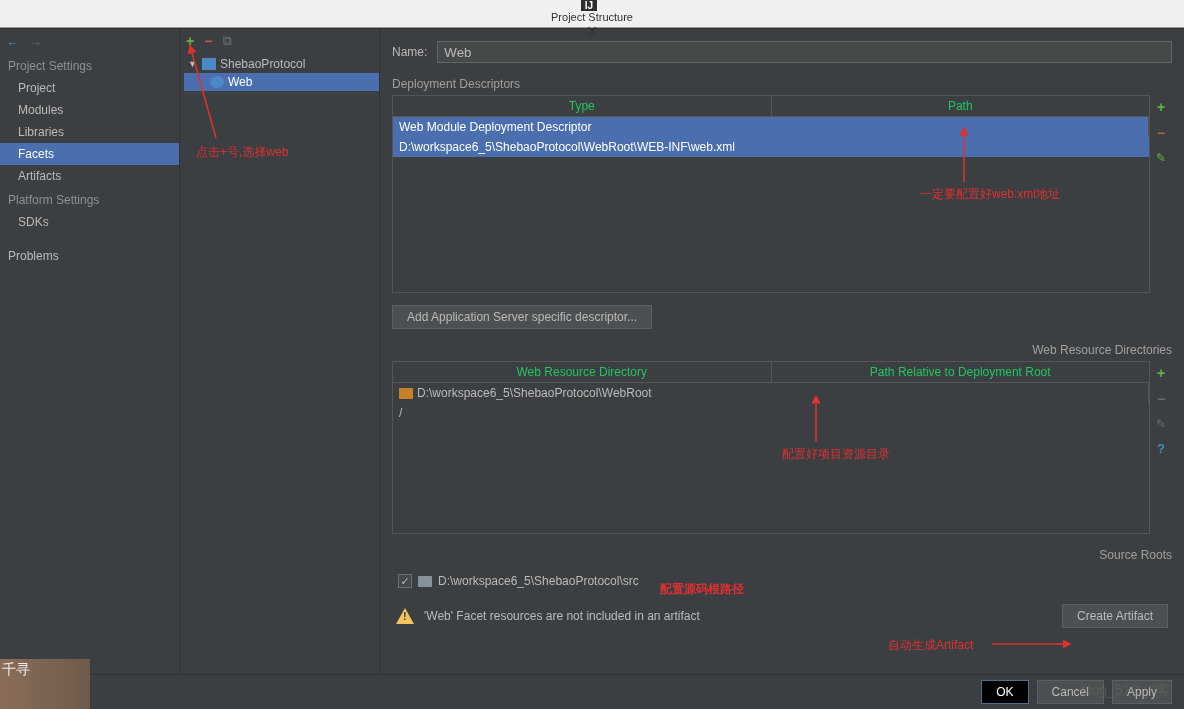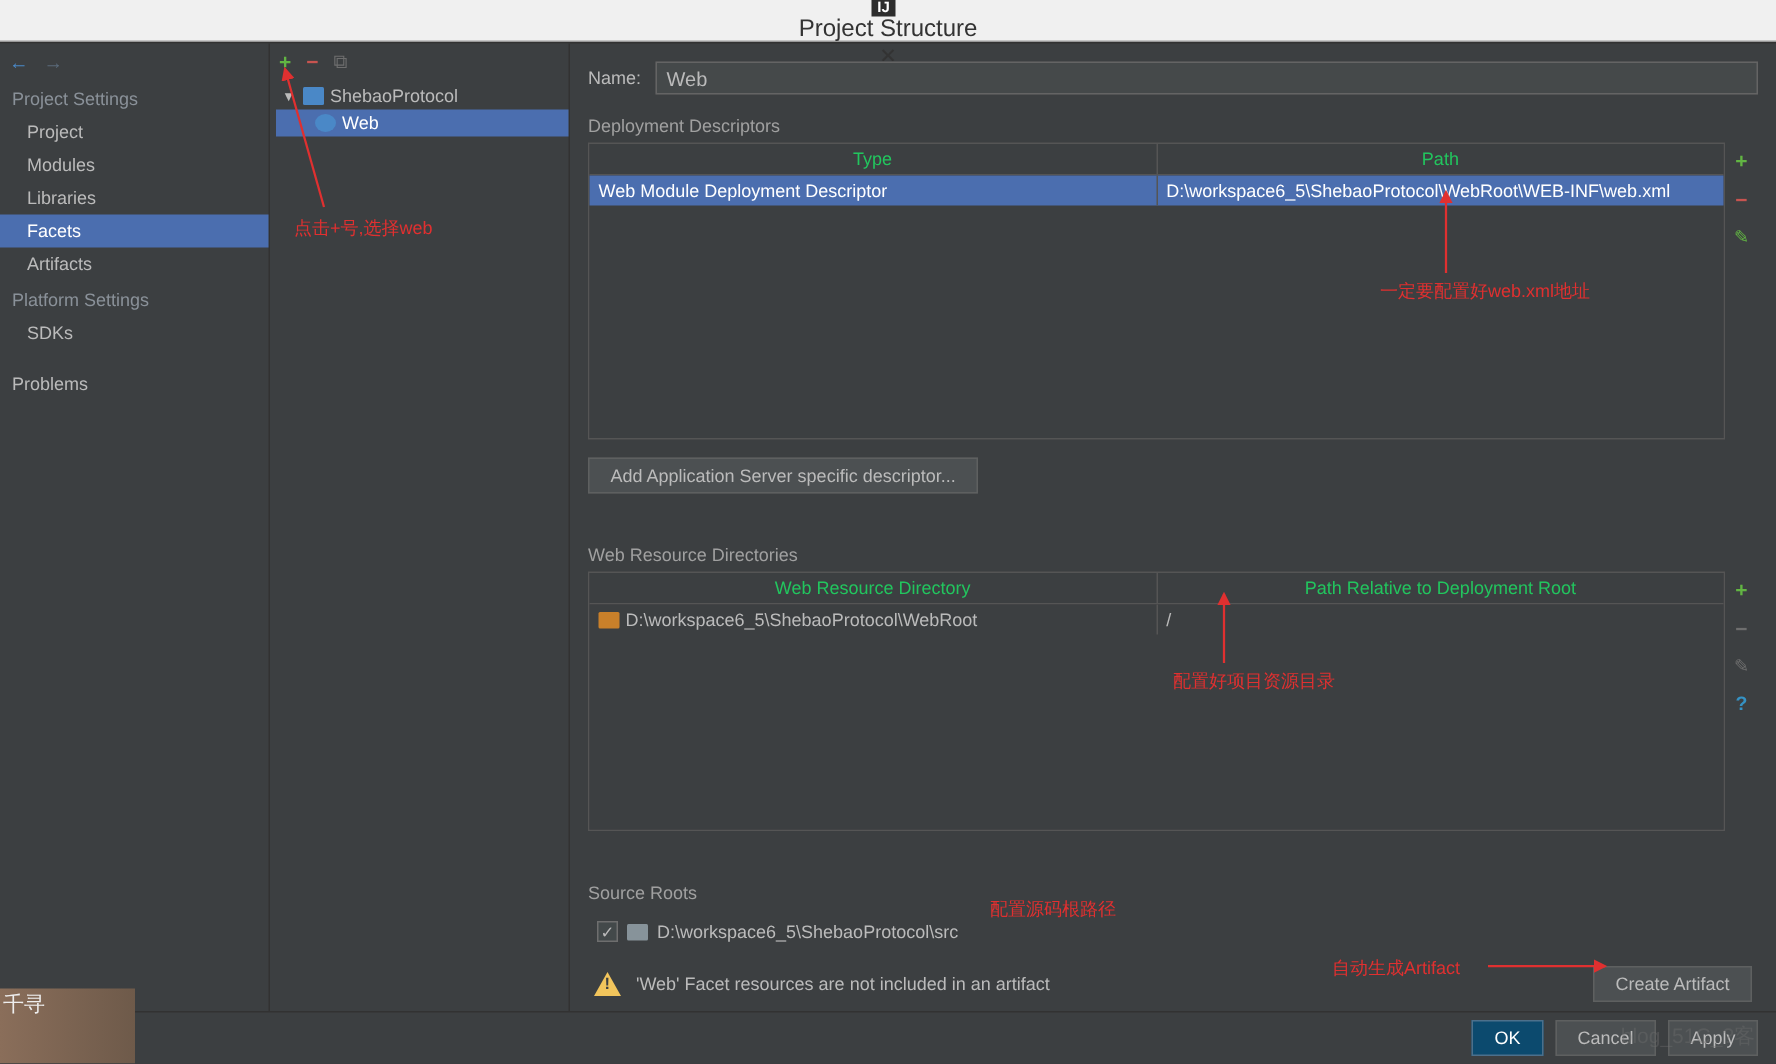--- a/index.html
+++ b/index.html
@@ -1,21 +1,21 @@
 <!DOCTYPE html>
 <html><head>
 <meta charset="utf-8">
 <style>
   * { box-sizing: border-box; margin: 0; padding: 0; font-family: "Segoe UI", Arial, sans-serif; }
   body { width: 1184px; height: 709px; background: #3c3f41; color: #bbbbbb; font-size: 12px; overflow: hidden; position: relative; }
   
   
   .titlebar { height: 28px; background: #f0f0f0; display: flex; align-items: center; padding: 0 6px; color: #333; border-bottom: 1px solid #999; flex-direction: column; }
   .titlebar-icon { width: 16px; height: 16px; background: #2d2d2d; margin-right: 6px; display:flex; align-items:center; justify-content:center; color:#fff; font-size:10px; font-weight:bold; }
-  .titlebar-title { flex: 1; font-size: 16px; }
+  .titlebar-title { flex: 1; font-size: 11px; }
   .titlebar-close { width: 30px; text-align: center; font-size: 14px; cursor: pointer; }
   
   
   .main { display: flex; height: 646px; border-top: 1px solid #323232; }
   
   
   .sidebar { width: 180px; background: #3c3f41; border-right: 1px solid #323232; }
   .side-toolbar { height: 24px; display: flex; align-items: center; padding: 0 6px; gap: 10px; }
   .nav-arrow { color: #4a88c7; font-size: 13px; cursor: pointer; }
   .nav-arrow.dim { color: #5a6a7a; }
@@ -47,38 +47,38 @@
   .section-label { color: #a0a0a0; font-size: 12px; margin-bottom: 4px; }
   .panel { border: 1px solid #555; margin-bottom: 8px; }
   
   .table-wrap { display: flex; }
   .table-main { flex: 1; }
   .table-actions { width: 22px; display: flex; flex-direction: column; align-items: center; padding-top: 4px; gap: 10px; }
   
   .th-row { display: flex; background: #3c3f41; border-bottom: 1px solid #555; }
   .th { flex: 1; text-align: center; padding: 3px; color: #22c55e; border-right: 1px solid #555; }
   .th:last-child { border-right: none; }
-  .td-row { display: flex; }
+  .td-row { display: flex; flex-direction: column; }
   .td-row.selected { background: #4b6eaf; color: #fff; }
   .td { flex: 1; padding: 3px 6px; border-right: 1px solid #555; overflow: hidden; white-space: nowrap; }
   .td:last-child { border-right: none; }
   .table-body { background: #3c3f41; }
   .deploy-body { height: 175px; }
   .webres-body { height: 150px; }
   
   .pencil-icon { color: #62b543; font-size: 12px; }
   .pencil-icon.dim { color: #6e6e6e; }
   .help-icon { color: #3592c4; font-size: 13px; font-weight: bold; }
   
   .btn { background: #4c5052; border: 1px solid #5e6060; color: #bbbbbb; padding: 4px 14px; cursor: pointer; font-size: 12px; }
-  .btn.primary { background: #0c4a6e; border-color: #4c708c; color: #fff; }
+  .btn.primary { background: #000000; border-color: #4c708c; color: #fff; }
   
   .add-server-row { padding: 4px 0 8px 0; }
   
-  .section2 { margin-top: 26px; }
+  .section2 { margin-top: 6px; text-align: right; }
   .source-row { display: flex; align-items: center; gap: 6px; padding: 8px 0 8px 6px; }
   .checkbox { width: 14px; height: 14px; background: #43494a; border: 1px solid #6e6e6e; display: flex; align-items: center; justify-content: center; }
   .checkbox.checked::after { content: "✓"; color: #bbbbbb; font-size: 11px; }
   .folder-small { width: 14px; height: 11px; background: #87939a; border-radius: 1px; }
   
   .warning-row { display: flex; align-items: center; gap: 10px; padding: 8px 4px; }
   .warn-icon { width: 0; height: 0; border-left: 9px solid transparent; border-right: 9px solid transparent; border-bottom: 16px solid #f2c55c; position: relative; }
   .warn-icon::after { content: "!"; position: absolute; left: -2px; top: 2px; color: #3c3f41; font-weight: bold; font-size: 11px; }
   .warning-text { flex: 1; color: #bbbbbb; }
   
@@ -231,18 +231,18 @@
 <div class="anno" style="left:920px; top:186px;">一定要配置好web.xml地址</div>
 <svg class="arrow-svg" style="left:954px; top:124px;" width="20" height="60">
   <line x1="10" y1="58" x2="10" y2="4" stroke="#e03030" stroke-width="1.5" marker-end="url(#ah1)"></line>
 </svg>
 
 <div class="anno" style="left:782px; top:446px;">配置好项目资源目录</div>
 <svg class="arrow-svg" style="left:806px; top:392px;" width="20" height="52">
   <line x1="10" y1="50" x2="10" y2="4" stroke="#e03030" stroke-width="1.5" marker-end="url(#ah1)"></line>
 </svg>
 
-<div class="anno" style="left:660px; top:598px;">配置源码根路径</div>
+<div class="anno" style="left:660px; top:581px;font-weight:bold;">配置源码根路径</div>
 
 <div class="anno" style="left:888px; top:637px;">自动生成Artifact</div>
 <svg class="arrow-svg" style="left:990px; top:636px;" width="84" height="16">
   <line x1="2" y1="8" x2="80" y2="8" stroke="#e03030" stroke-width="1.5" marker-end="url(#ah1)"></line>
 </svg>
 
 </body></html>

